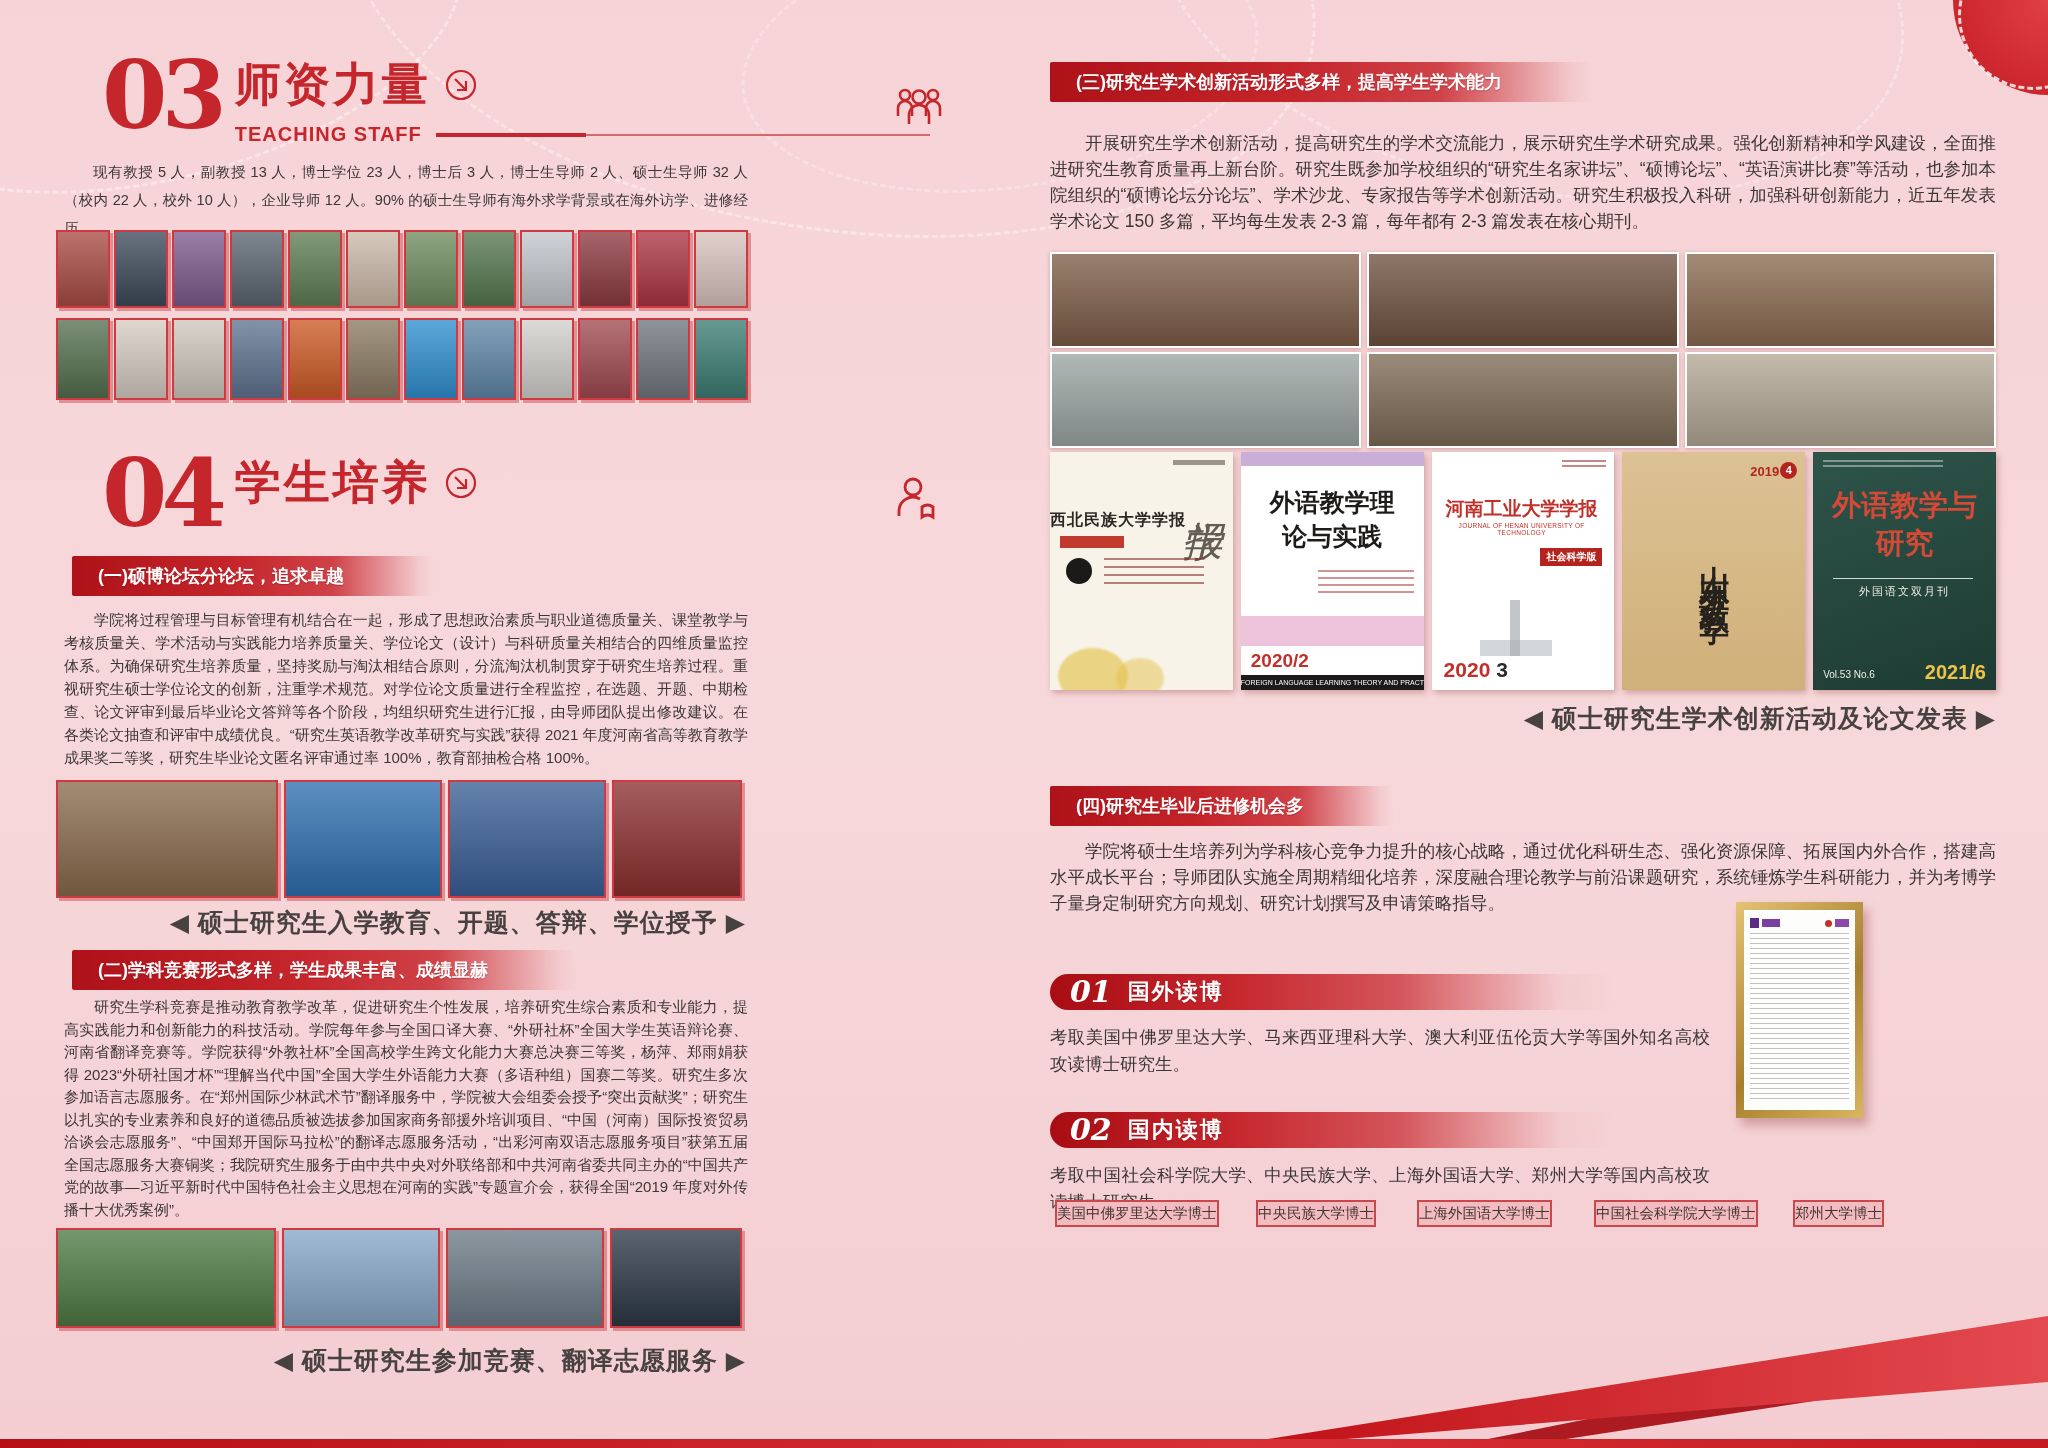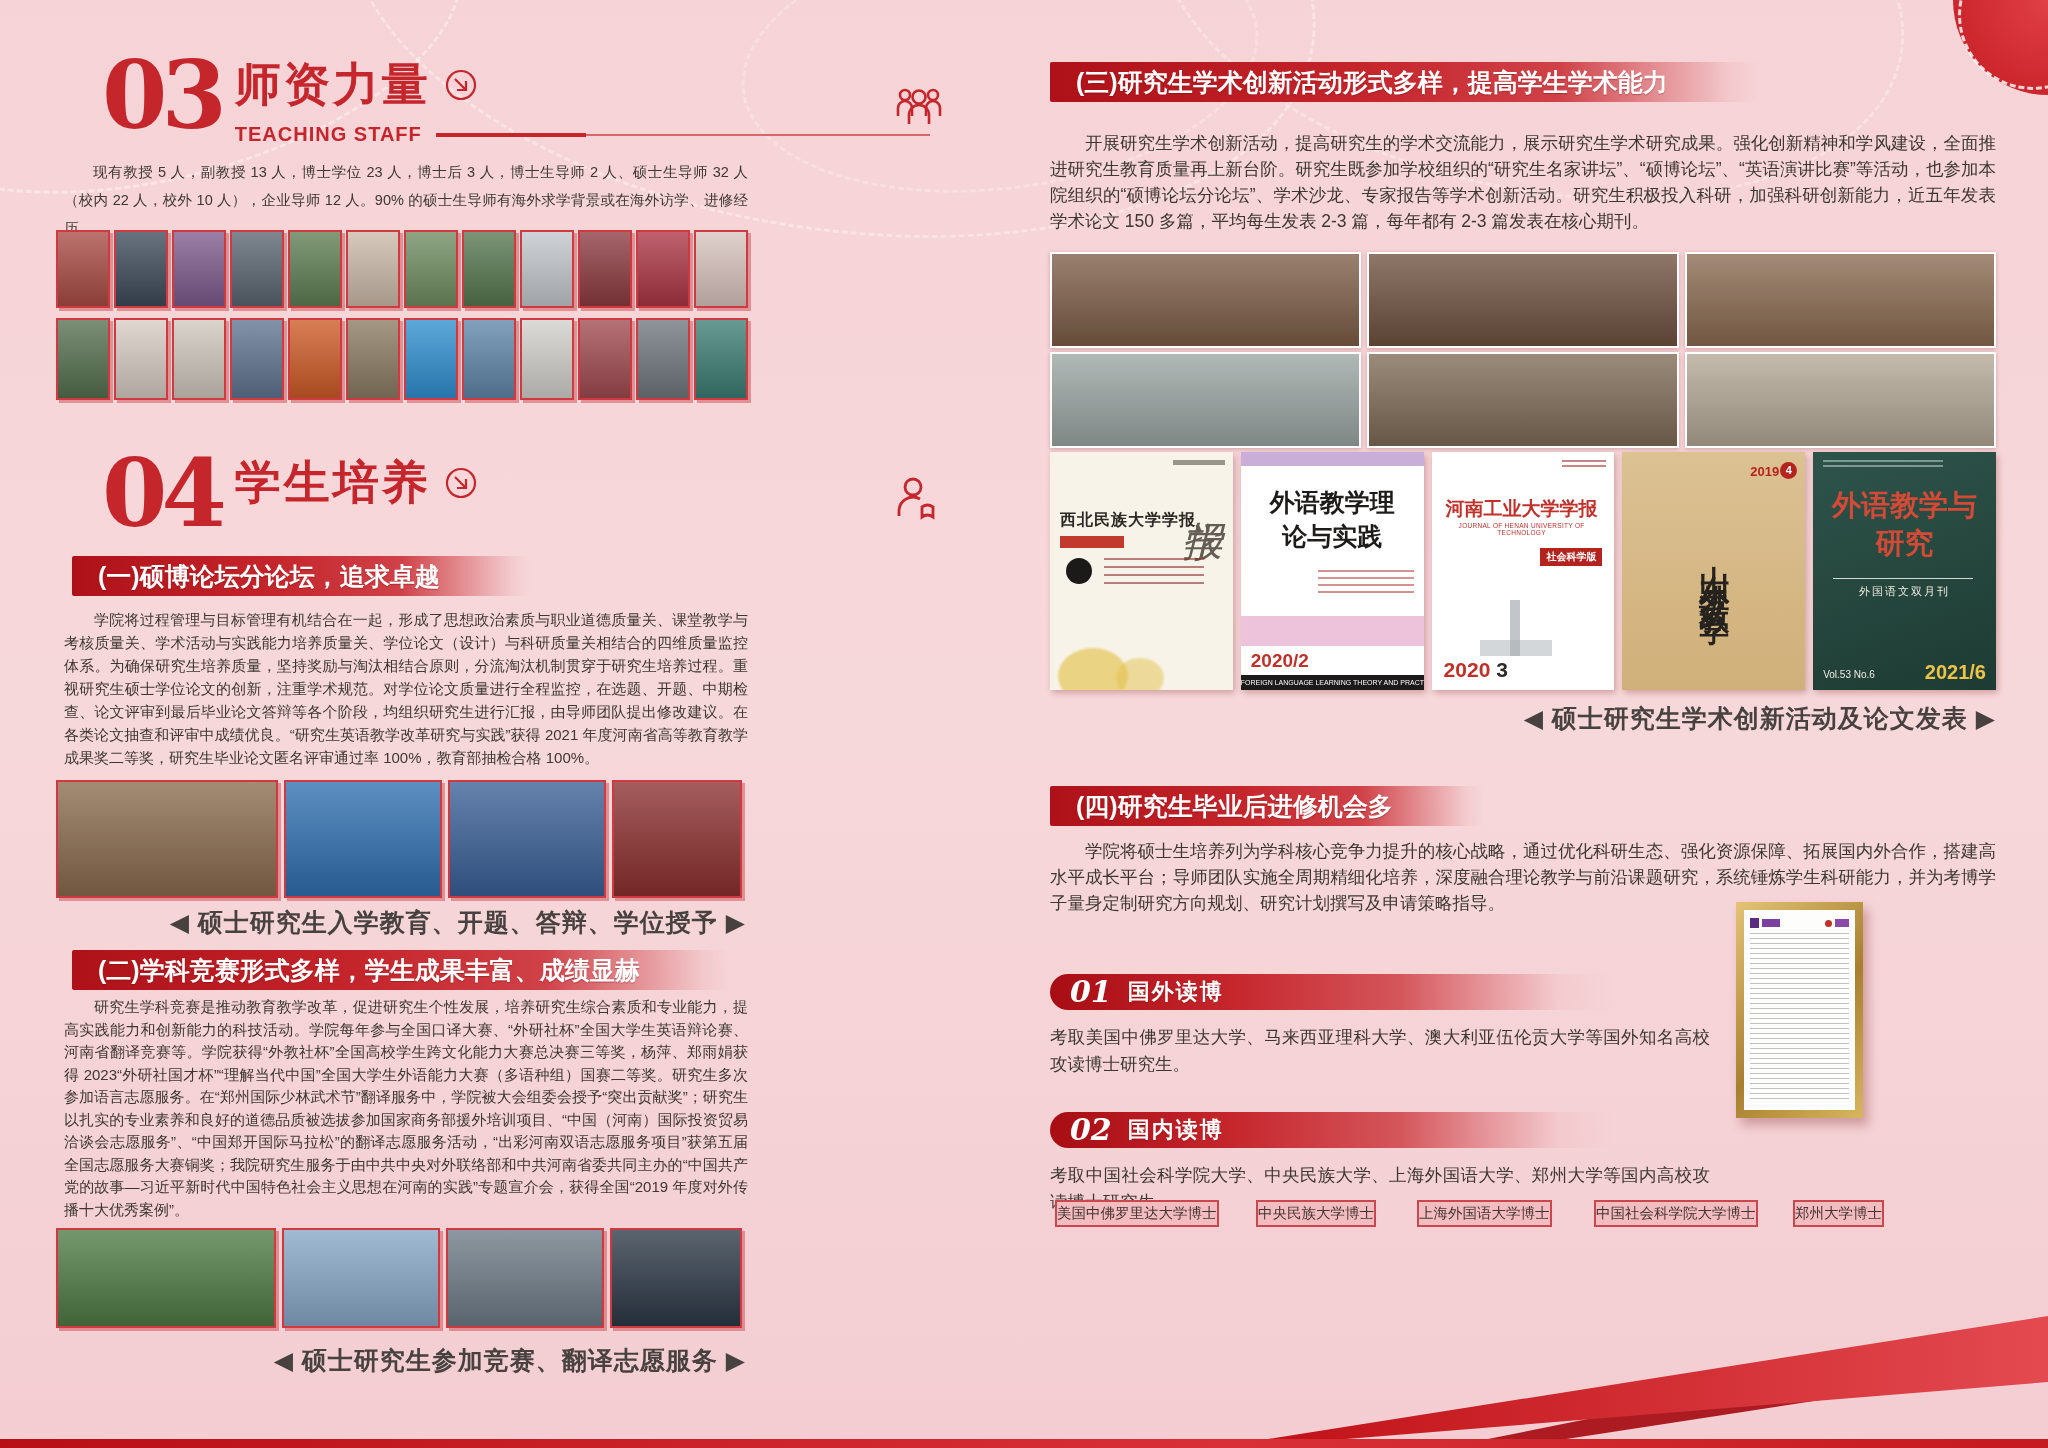--- a/index.html
+++ b/index.html
@@ -36,21 +36,21 @@
   .sec-title{font-size:46px;font-weight:900;color:#c5262c;letter-spacing:3px;}
   .circ-icon{display:inline-flex;width:36px;height:36px;}
   .sec-sub-row{display:flex;align-items:center;margin-top:7px;}
   .sec-sub{font-size:20px;font-weight:bold;color:#c5262c;letter-spacing:1px;white-space:nowrap;}
   .rule-thick{width:150px;height:4px;background:#c5262c;margin-left:14px;}
   .rule-thin{flex:1;height:2px;background:#d4686c;}
   .side-icon{position:absolute;width:48px;height:48px;}
 
   
   .banner{position:absolute;height:40px;line-height:40px;display:inline-block;
-          padding:0 90px 0 26px;color:#fff;font-weight:bold;font-size:25px;white-space:nowrap;
+          padding:0 90px 0 26px;color:#fff;font-weight:bold;font-size:18px;white-space:nowrap;
           background:linear-gradient(90deg,#ae1118 0%,#c5262c 45%,#cf4248 72%,rgba(233,166,170,.25) 96%,rgba(233,166,170,0));
           border-radius:2px;text-shadow:0 1px 1px rgba(120,10,15,.4);}
 
   
   .body-text{position:absolute;color:#3d3734;text-align:justify;text-indent:2em;}
   #intro03{left:64px;top:158px;width:684px;font-size:14.5px;line-height:28px;}
   #body1{left:64px;top:608px;width:684px;font-size:15px;line-height:23px;}
   #body2{left:64px;top:996px;width:684px;font-size:15px;line-height:22.5px;}
   #body3{left:1050px;top:130px;width:946px;font-size:17.5px;line-height:26px;}
   #body4{left:1050px;top:838px;width:946px;font-size:17.5px;line-height:26px;}
@@ -71,21 +71,21 @@
   .caption{position:absolute;text-align:right;font-size:25px;font-weight:bold;color:#474140;letter-spacing:1px;}
   #cap1{left:56px;top:906px;width:690px;}
   #cap2{left:56px;top:1344px;width:690px;}
   #cap3{left:1050px;top:702px;width:946px;}
 
   
   #journals{position:absolute;left:1050px;top:452px;width:946px;height:238px;display:flex;gap:8px;}
   .cover{flex:1;position:relative;overflow:hidden;box-shadow:2px 3px 6px rgba(140,60,60,.35);}
   .j1{background:#f7f3e8;}
   .j1-issn{position:absolute;right:8px;top:8px;width:52px;height:5px;background:#9a958a;}
-  .j1-title{position:absolute;left:10px;top:58px;font-size:16px;font-weight:bold;color:#2c2824;letter-spacing:1px;}
+  .j1-title{position:absolute;left:0;top:58px;font-size:16px;font-weight:bold;color:#2c2824;letter-spacing:1px;}
   .j1-big{position:absolute;right:10px;top:38px;font-family:"DejaVu Serif",serif;font-size:40px;color:#4a443c;
           font-style:italic;opacity:.85;line-height:40px;writing-mode:vertical-rl;}
   .j1-tag{position:absolute;left:10px;top:84px;width:64px;height:12px;background:#c23a2e;}
   .j1-seal{position:absolute;left:16px;top:106px;width:26px;height:26px;border-radius:50%;background:#1c1a18;}
   .j1-lines{position:absolute;left:54px;top:106px;width:100px;height:26px;
             background:repeating-linear-gradient(180deg,#8c2f2a 0 2px,transparent 2px 8px);opacity:.6;}
   .j1-leaf{position:absolute;border-radius:50%;background:#e4c24e;opacity:.65;filter:blur(1px);}
   .j1-leaf.a{width:70px;height:56px;left:8px;bottom:-14px;}
   .j1-leaf.b{width:48px;height:40px;left:66px;bottom:-8px;opacity:.5;}
   .j2{background:#ffffff;}

